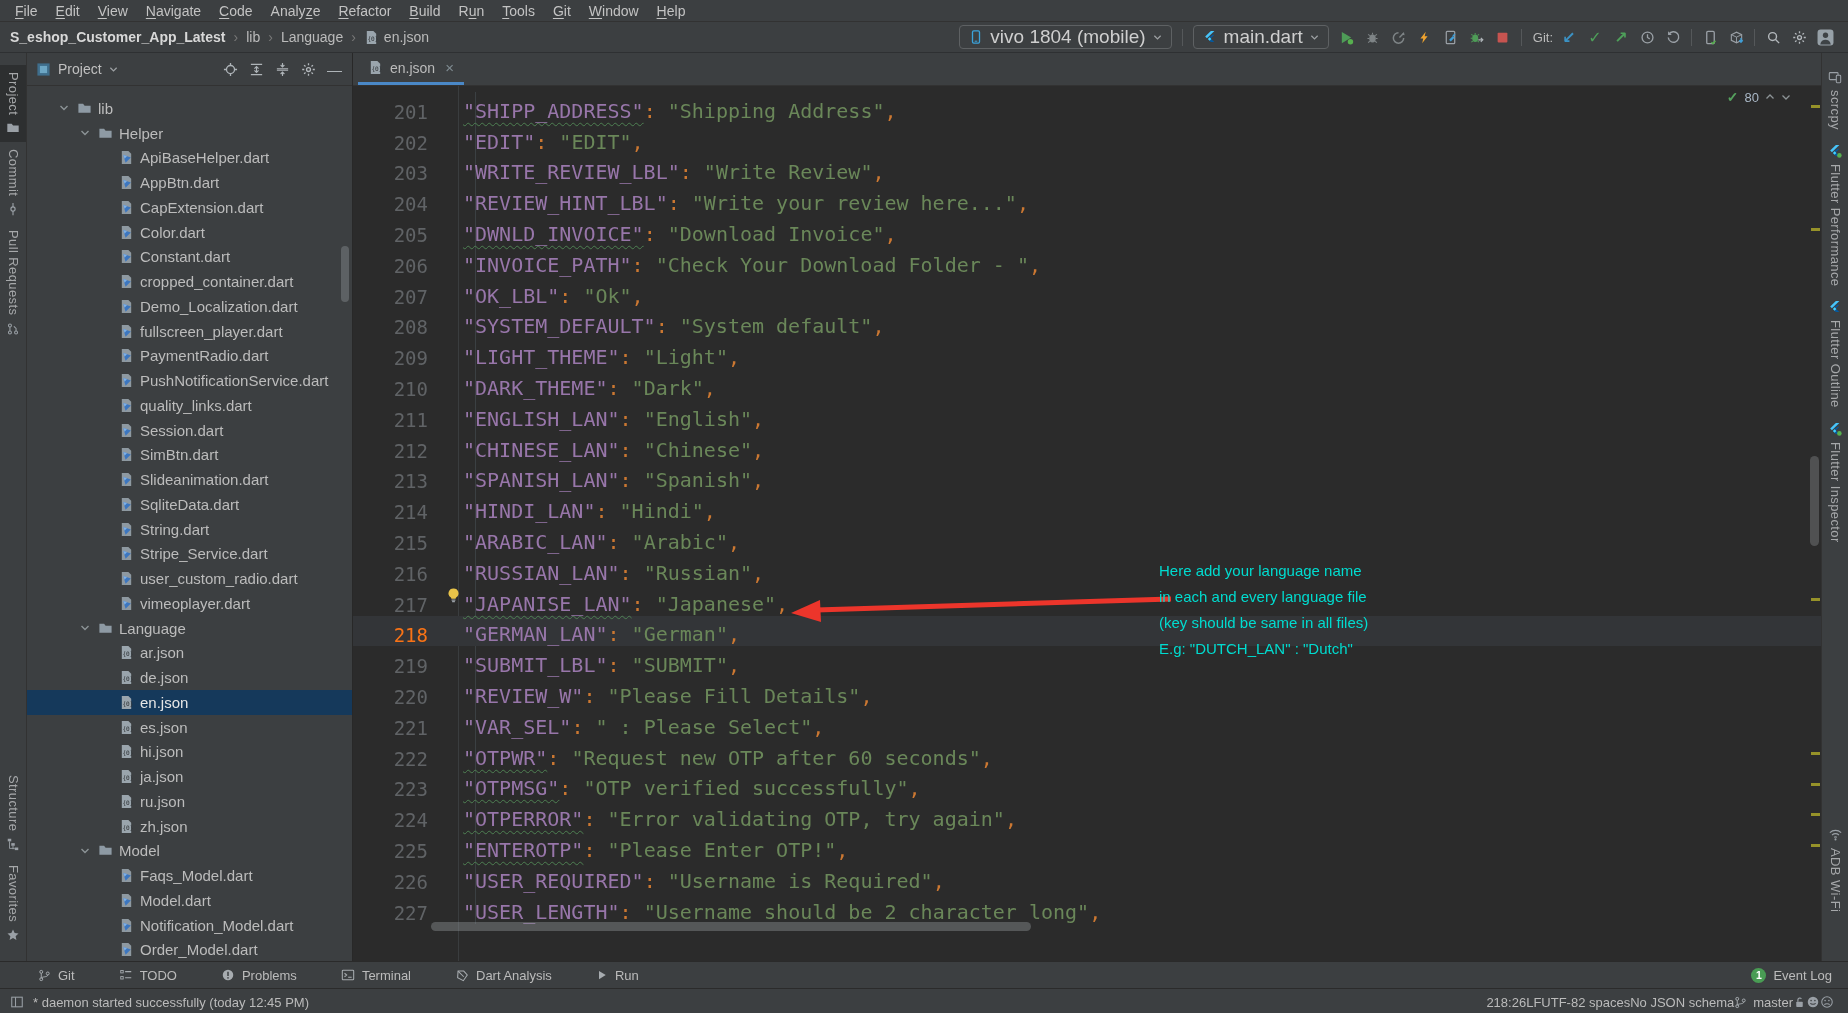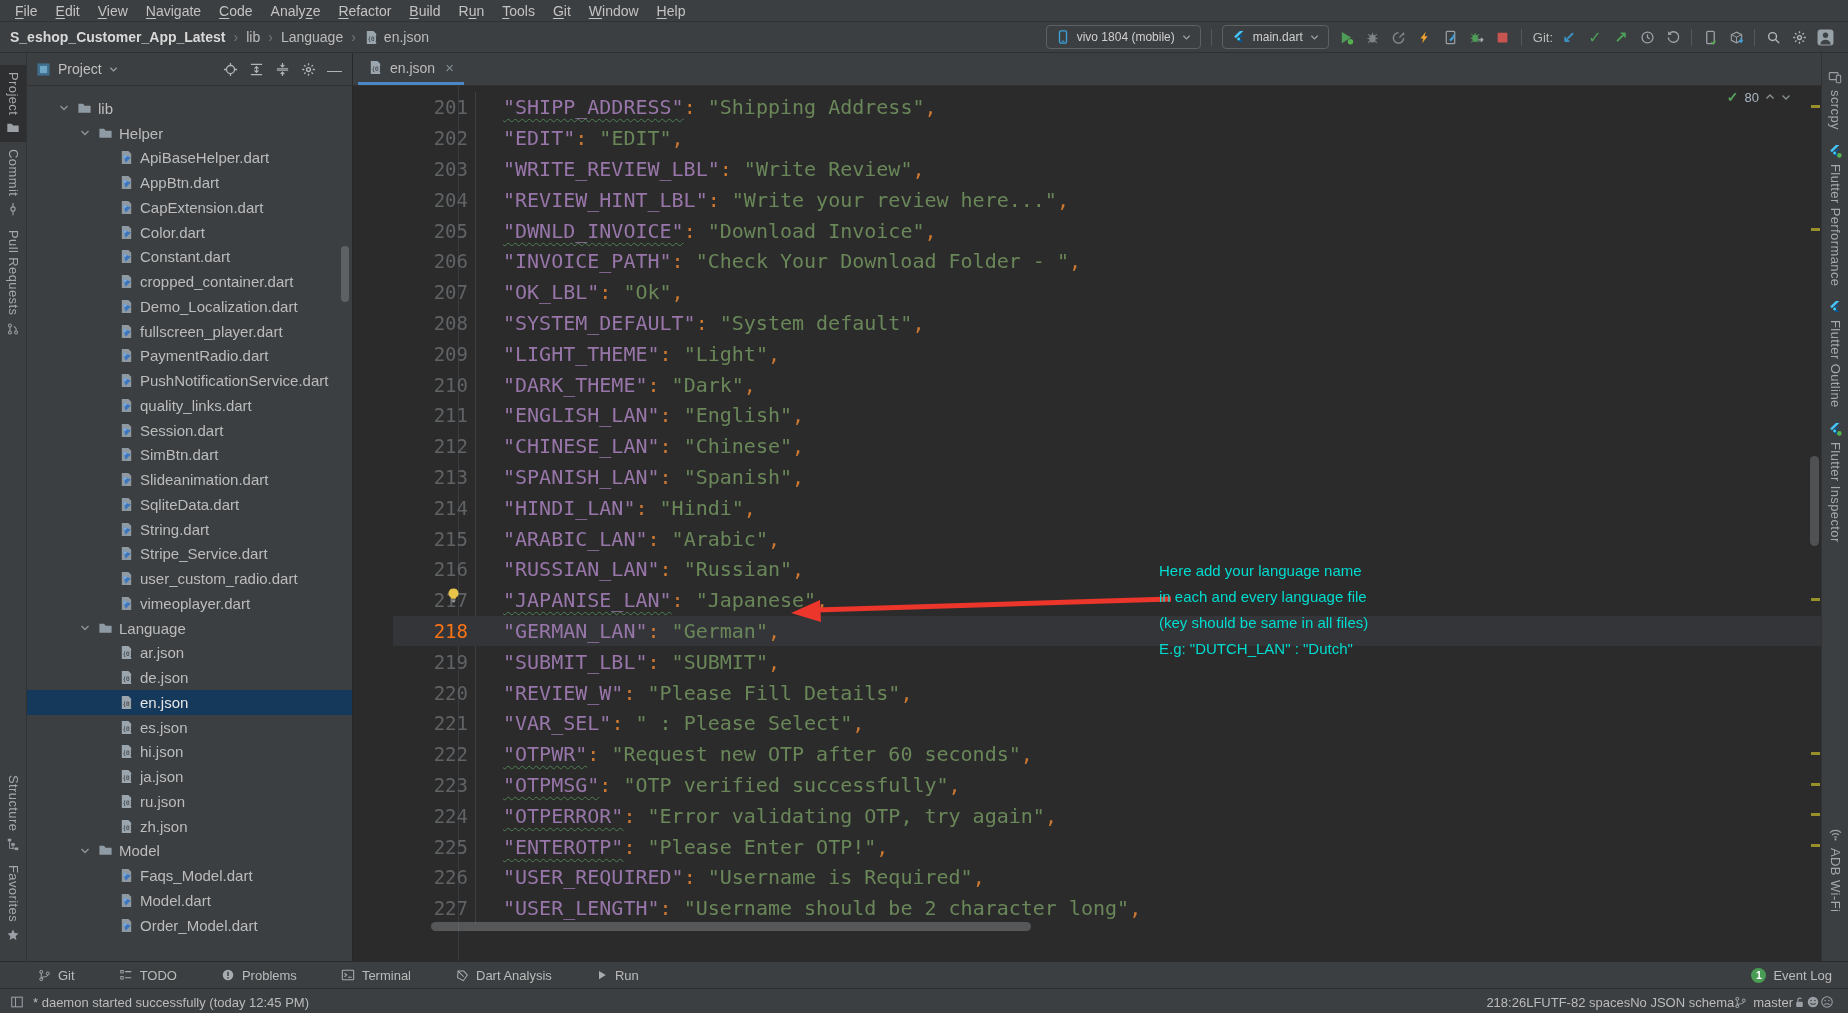--- a/index.html
+++ b/index.html
@@ -14,21 +14,21 @@
   .menu-item{padding:0 9px;cursor:default;}
 
   
   .toolbar{height:30px;border-top:1px solid #323232;border-bottom:1px solid #2E3032;
            display:flex;align-items:center;justify-content:space-between;padding:0 10px;}
   .crumbs{display:flex;align-items:center;gap:8px;font-size:14px;color:#BBBBBB;}
   .crumb-project{font-weight:bold;color:#D8D8D8;}
   .crumb-sep{color:#787878;font-size:14px;}
   .tb-right{display:flex;align-items:center;gap:5px;}
   .combo{display:flex;align-items:center;gap:7px;height:22px;border:1px solid #5E6163;
-         border-radius:4px;padding:0 9px;font-size:12px;color:#CFCFCF;}
+         border-radius:4px;padding:0 9px;font-size:19px;color:#CFCFCF;}
   .tbsep{width:1px;height:17px;background:#55585A;margin:0 5px;}
   .tbbtn{width:26px;height:24px;display:flex;align-items:center;justify-content:center;}
   .git-label{font-size:13px;color:#BBBBBB;margin:0 3px 0 6px;}
   .glyph-btn{font-size:16px;font-weight:bold;font-family:"DejaVu Sans",sans-serif;}
 
   
   .main{display:flex;height:908px;}
   .stripe{width:27px;background:#3C3F41;display:flex;flex-direction:column;align-items:center;box-sizing:border-box;}
   .stripe.left{border-right:1px solid #323232;padding-top:12px;}
   .stripe.right{border-left:1px solid #323232;padding-top:10px;padding-bottom:12px;}
@@ -56,21 +56,21 @@
   .editor{flex:1;min-width:0;position:relative;background:var(--editor_bg);}
   .tabbar{height:32px;background:#3C3F41;border-bottom:1px solid #323232;display:flex;align-items:stretch;padding-left:5px;}
   .tab{display:flex;align-items:center;gap:7px;padding:0 10px;font-size:14px;color:#BBBBBB;
        border-bottom:3px solid var(--accent_blue);box-sizing:border-box;}
   .tclose{color:#7F8B91;font-size:15px;margin-left:3px;}
   .content{position:absolute;top:33px;left:0;right:0;bottom:0;overflow:hidden;
            font-family:"DejaVu Sans Mono","Liberation Mono",monospace;}
   .gutter-sep{position:absolute;left:105px;top:0;bottom:0;width:1px;background:#3A3D3F;}
   .indent-guide{position:absolute;left:122px;top:6px;height:832px;width:1px;background:#3B4043;}
   #lines{position:absolute;top:6px;left:0;right:0;}
-  .cline{display:flex;height:30.8px;align-items:center;margin-left:40px;}
+  .cline{display:flex;height:30.8px;align-items:flex-end;}
   .cline.current{background:var(--caret_line);}
   .lnum{width:75px;text-align:right;color:#606366;font-size:19px;flex:none;}
   .cline.current .lnum{color:#f97316;}
   .ctext{padding-left:35px;font-size:20px;white-space:pre;color:#A9B7C6;}
   .jkey{color:var(--json_key);}
   .jstr{color:var(--json_string);}
   .jpun{color:var(--json_punctuation);}
   .typo{text-decoration:underline wavy #4E8052 1px;text-underline-offset:4px;}
   .bulb{position:absolute;left:92px;top:501px;}
   .note{position:absolute;left:806px;top:472px;font-family:"Liberation Sans",sans-serif;
@@ -741,20 +741,31 @@
           </div>
           <div class="trow" style="padding-left: 72px;">
             <span class="tchev"></span>
             <span class="ticon">
               <svg viewBox="0 0 16 16" width="15" height="15">
                 <path d="M3 1h7l3 3v11H3z" fill="#8E99A1"></path>
                 <path d="M4.6 5.2l8 2.7-5.6 5.6z" fill="#3C76BF"></path>
                 <path d="M4.6 5.2l4 1.3-2.7 2.7z" fill="#7EB1E8"></path>
               </svg>
             </span>
+            <span>Notification_Model.dart</span>
+          </div>
+          <div class="trow" style="padding-left: 72px;">
+            <span class="tchev"></span>
+            <span class="ticon">
+              <svg viewBox="0 0 16 16" width="15" height="15">
+                <path d="M3 1h7l3 3v11H3z" fill="#8E99A1"></path>
+                <path d="M4.6 5.2l8 2.7-5.6 5.6z" fill="#3C76BF"></path>
+                <path d="M4.6 5.2l4 1.3-2.7 2.7z" fill="#7EB1E8"></path>
+              </svg>
+            </span>
             <span>Order_Model.dart</span>
           </div>
         </div>
       <div class="panel-scroll"></div>
     </div>
 
     <div class="editor">
       <div class="tabbar">
         <div class="tab">
           <span class="ic">

